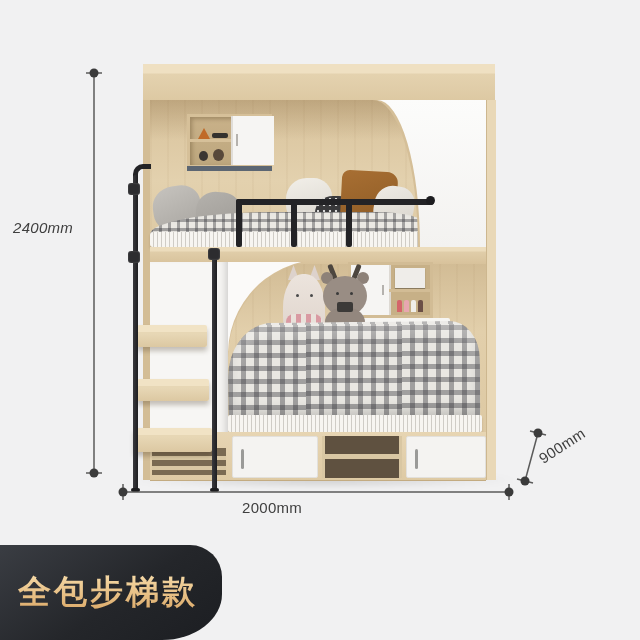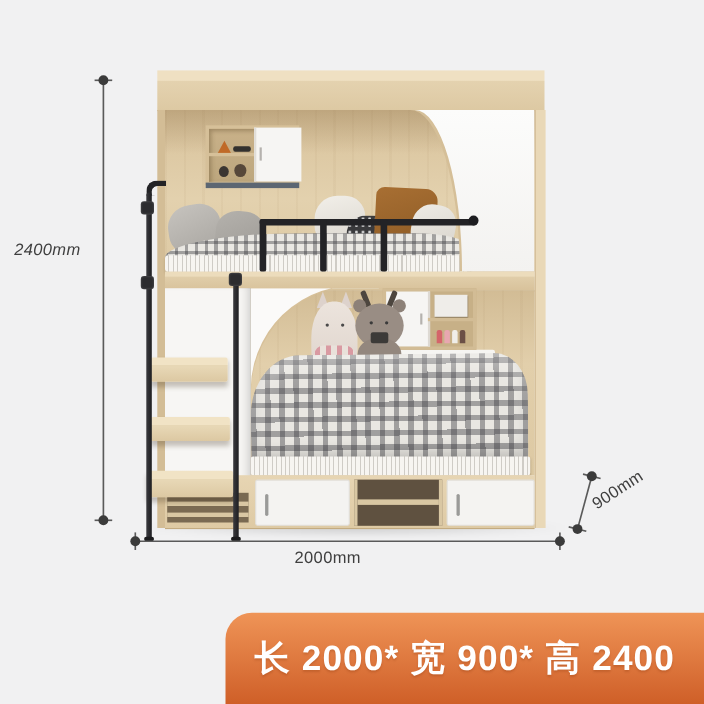--- a/index.html
+++ b/index.html
@@ -111,21 +111,21 @@
   .rail-left{left:-10px;top:111px;height:315px;}
   .rail-right{left:69px;top:188px;height:238px;}
   .rail-hook{left:-10px;top:100px;width:18px;height:14px;border-left:5px solid #232326;border-top:5px solid #232326;border-top-left-radius:10px;box-sizing:border-box;}
   .plate{width:12px;height:12px;background:#2c2c2f;border-radius:3px;box-shadow:inset 0 0 2px rgba(255,255,255,.25);}
   .foot{width:9px;height:4px;background:#1c1c1e;border-radius:2px;}
 
   
   #dims{position:absolute;left:0;top:0;pointer-events:none;}
   .dim-label{position:absolute;color:#3f3f3f;font-size:15px;letter-spacing:.3px;}
   .lab-h{left:13px;top:219px;font-style:italic;}
-  .lab-l{left:256px;top:499px;width:72px;text-align:right;}
+  .lab-l{left:242px;top:499px;width:72px;text-align:left;}
   .lab-d{left:536px;top:437px;transform:rotate(-33deg);}
 
   
   .banner-orange{left:205px;top:557px;width:435px;height:83px;border-top-left-radius:24px;
     background:linear-gradient(180deg,#ef9457,#cf5f28);display:flex;align-items:center;justify-content:center;}
   .banner-orange span{color:#fff;font-size:32px;font-weight:bold;letter-spacing:1px;text-shadow:0 2px 2px rgba(120,40,0,.22);}
   .banner-dark{left:0;top:545px;width:222px;height:95px;border-radius:0 32px 60px 0 / 0 32px 46px 0;
     background:linear-gradient(145deg,#3a3d43 0%,#24262a 55%,#1c1e22 100%);display:flex;align-items:center;justify-content:center;padding-right:6px;box-sizing:border-box;}
   .banner-dark span{font-size:33px;font-weight:bold;letter-spacing:3px;
     background:linear-gradient(180deg,#f8dfae,#d9a563);-webkit-background-clip:text;background-clip:text;color:transparent;}
@@ -274,17 +274,17 @@
         <circle cx="509" cy="492" r="4.5"></circle>
       <circle cx="525" cy="481" r="4.5"></circle>
         <circle cx="538" cy="433" r="4.5"></circle>
     </g>
   </svg>
 
   <div class="dim-label lab-h">2400mm</div>
   <div class="dim-label lab-l">2000mm</div>
   <div class="dim-label lab-d">900mm</div>
 
-  <div class="abs banner-orange">
-    <span>长 2000* 宽 900* 高 2400</span>
+  <div class="abs banner-dark">
+    <span>全包步梯款</span>
   </div>
 
 </div>
 
 </body></html>

